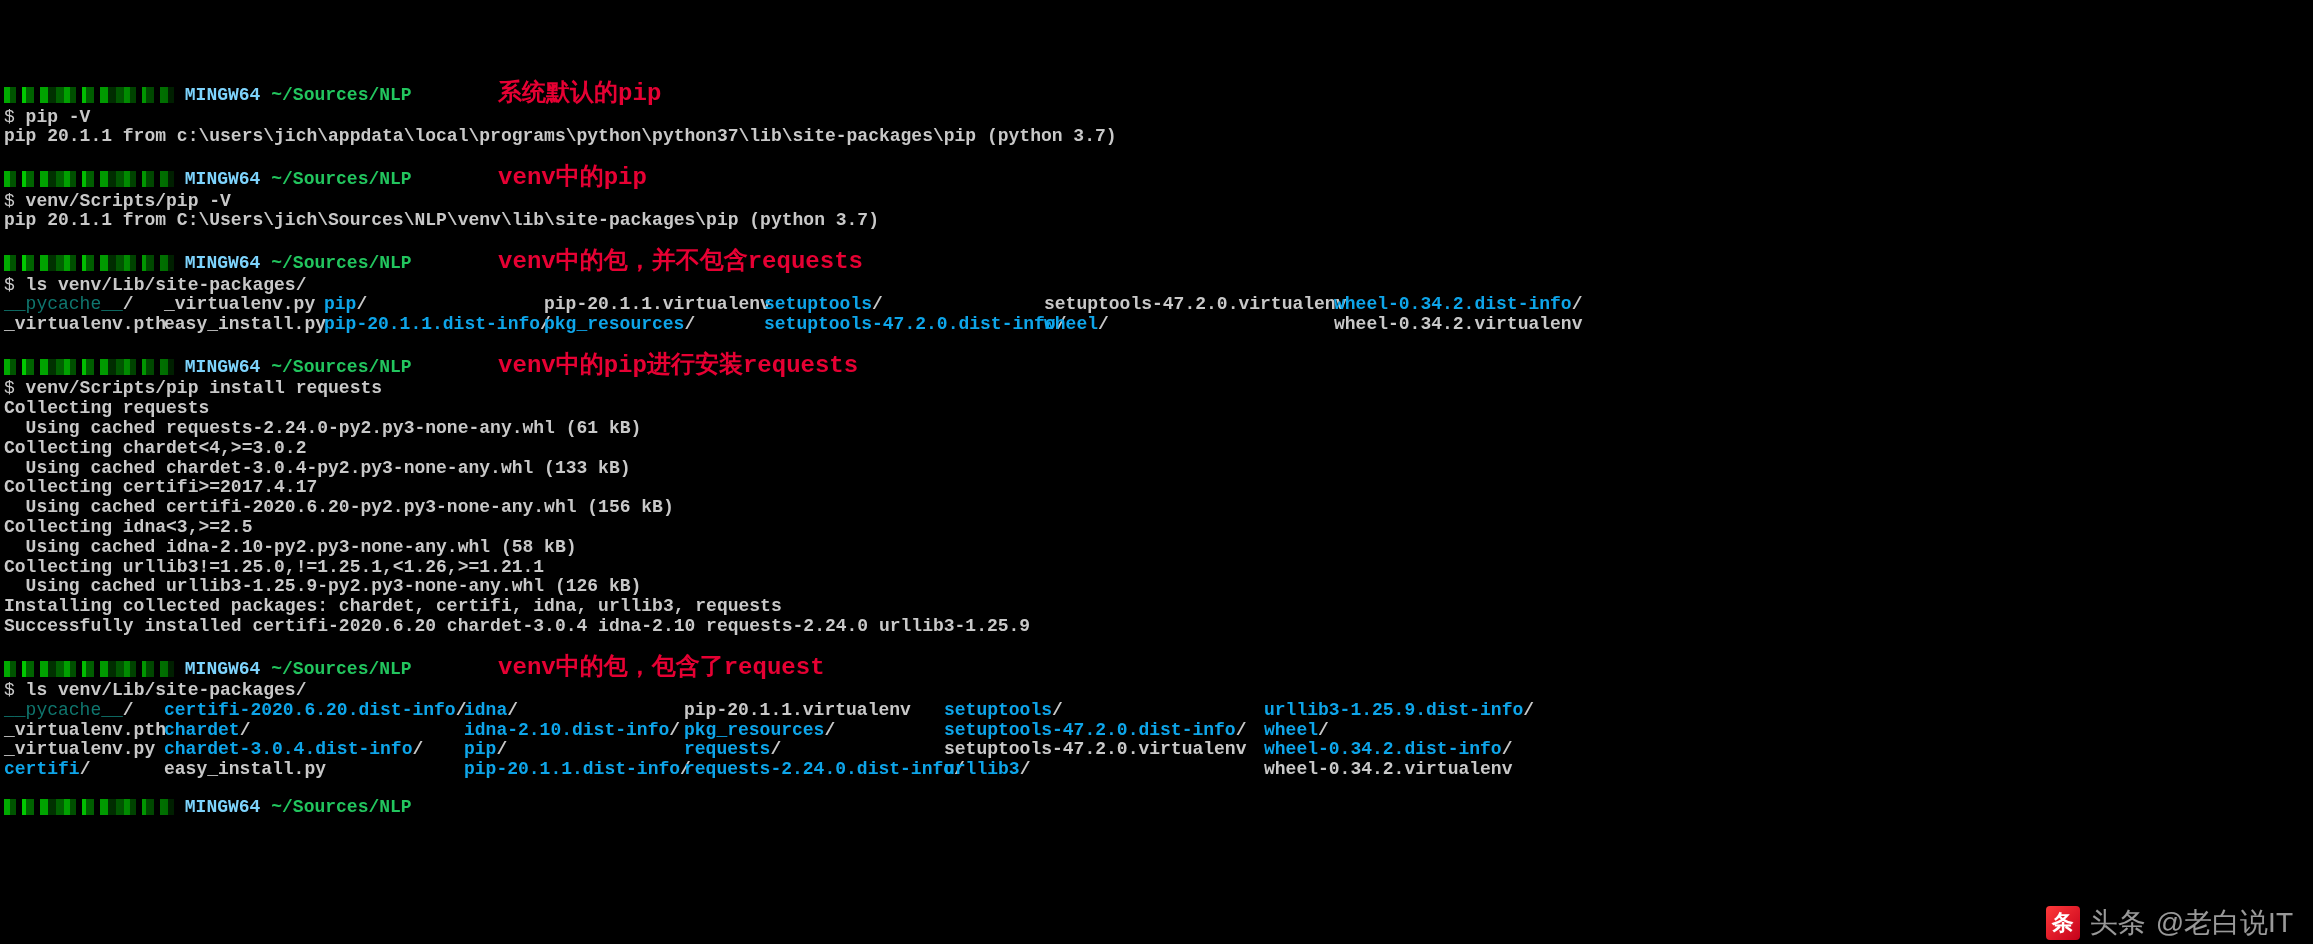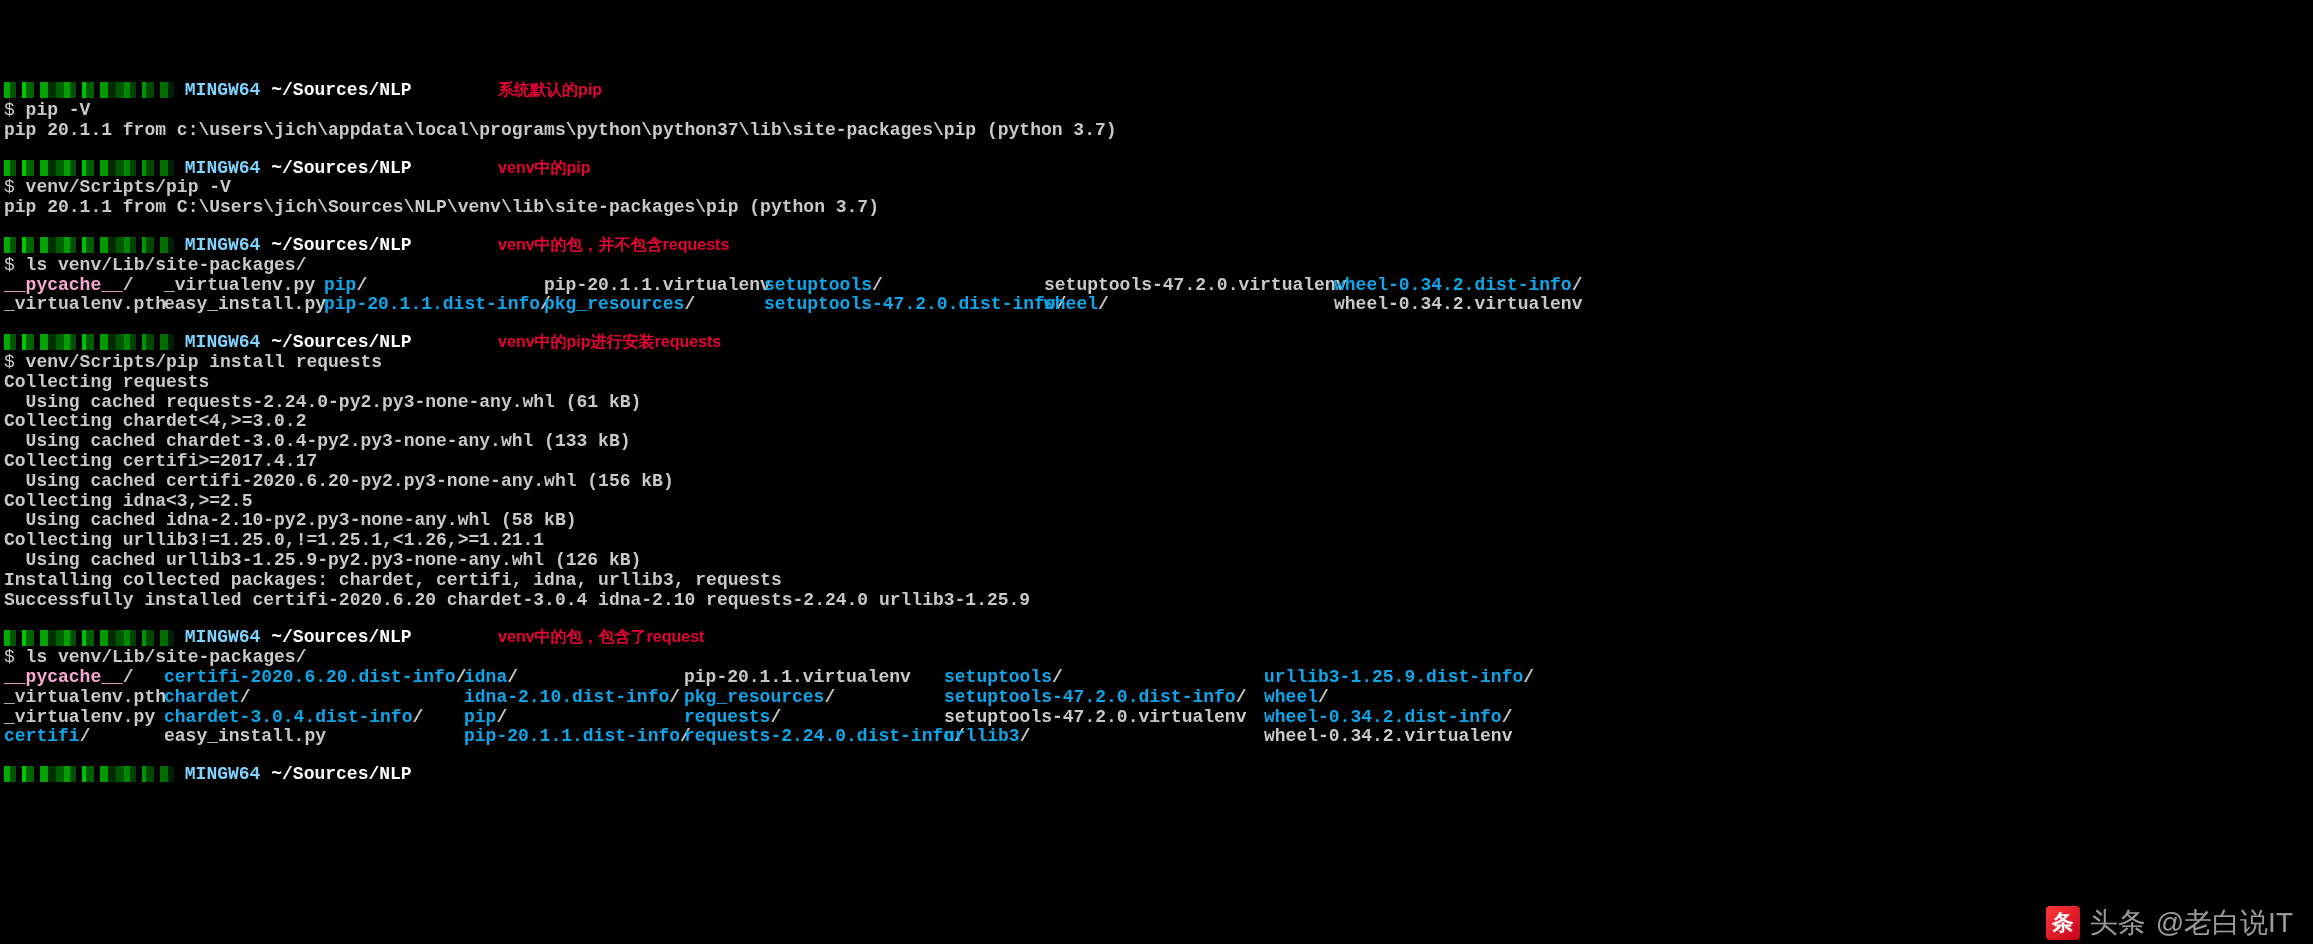--- a/index.html
+++ b/index.html
@@ -7,29 +7,29 @@
     background: #000;
     color: #c8c8c8;
     font-family: "Consolas", "Courier New", monospace;
     font-size: 18px;
     line-height: 1.1;
     padding: 2px 4px;
     white-space: pre;
     width: 2313px;
   }
   .magenta { color: #7dd3fc; font-weight: bold; }
-  .yellow { color: #ffffff; font-weight: bold; }
+  .yellow { color: #22c55e; font-weight: bold; }
   .red-ann {
     color: #e60033;
-    font-family: Liberation Sans, sans-serif;
+    font-family: Liberation Mono, monospace;
     font-weight: bold;
-    font-size: 16px;
+    font-size: 24px;
   }
   .blue { color: #0ea5e9; font-weight: bold; }
-  .cyan-link { color: #f9a8d4; font-weight: bold; }
+  .cyan-link { color: #0f766e; font-weight: normal; }
   .white { color: #c8c8c8; font-weight: bold; }
   .pixelated {
     display: inline-block;
     width: 170px;
     height: 16px;
     vertical-align: middle;
     background:
       repeating-linear-gradient(90deg,
         #0a0 0 6px, #050 6px 12px, #000 12px 18px,
         #0c0 18px 22px, #060 22px 30px, #000 30px 36px,

